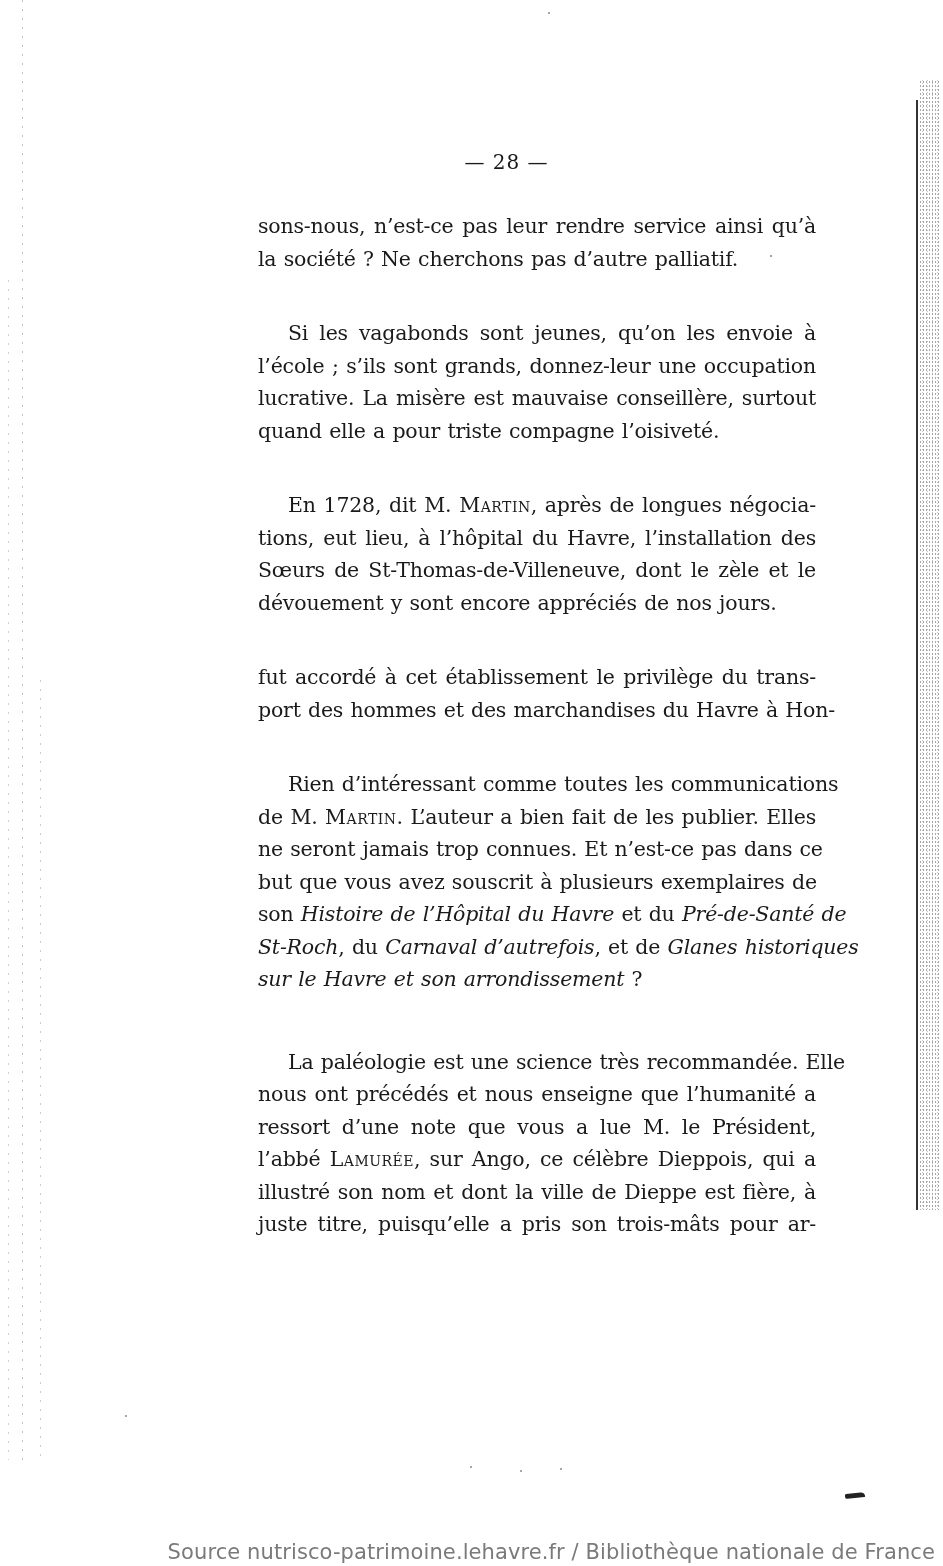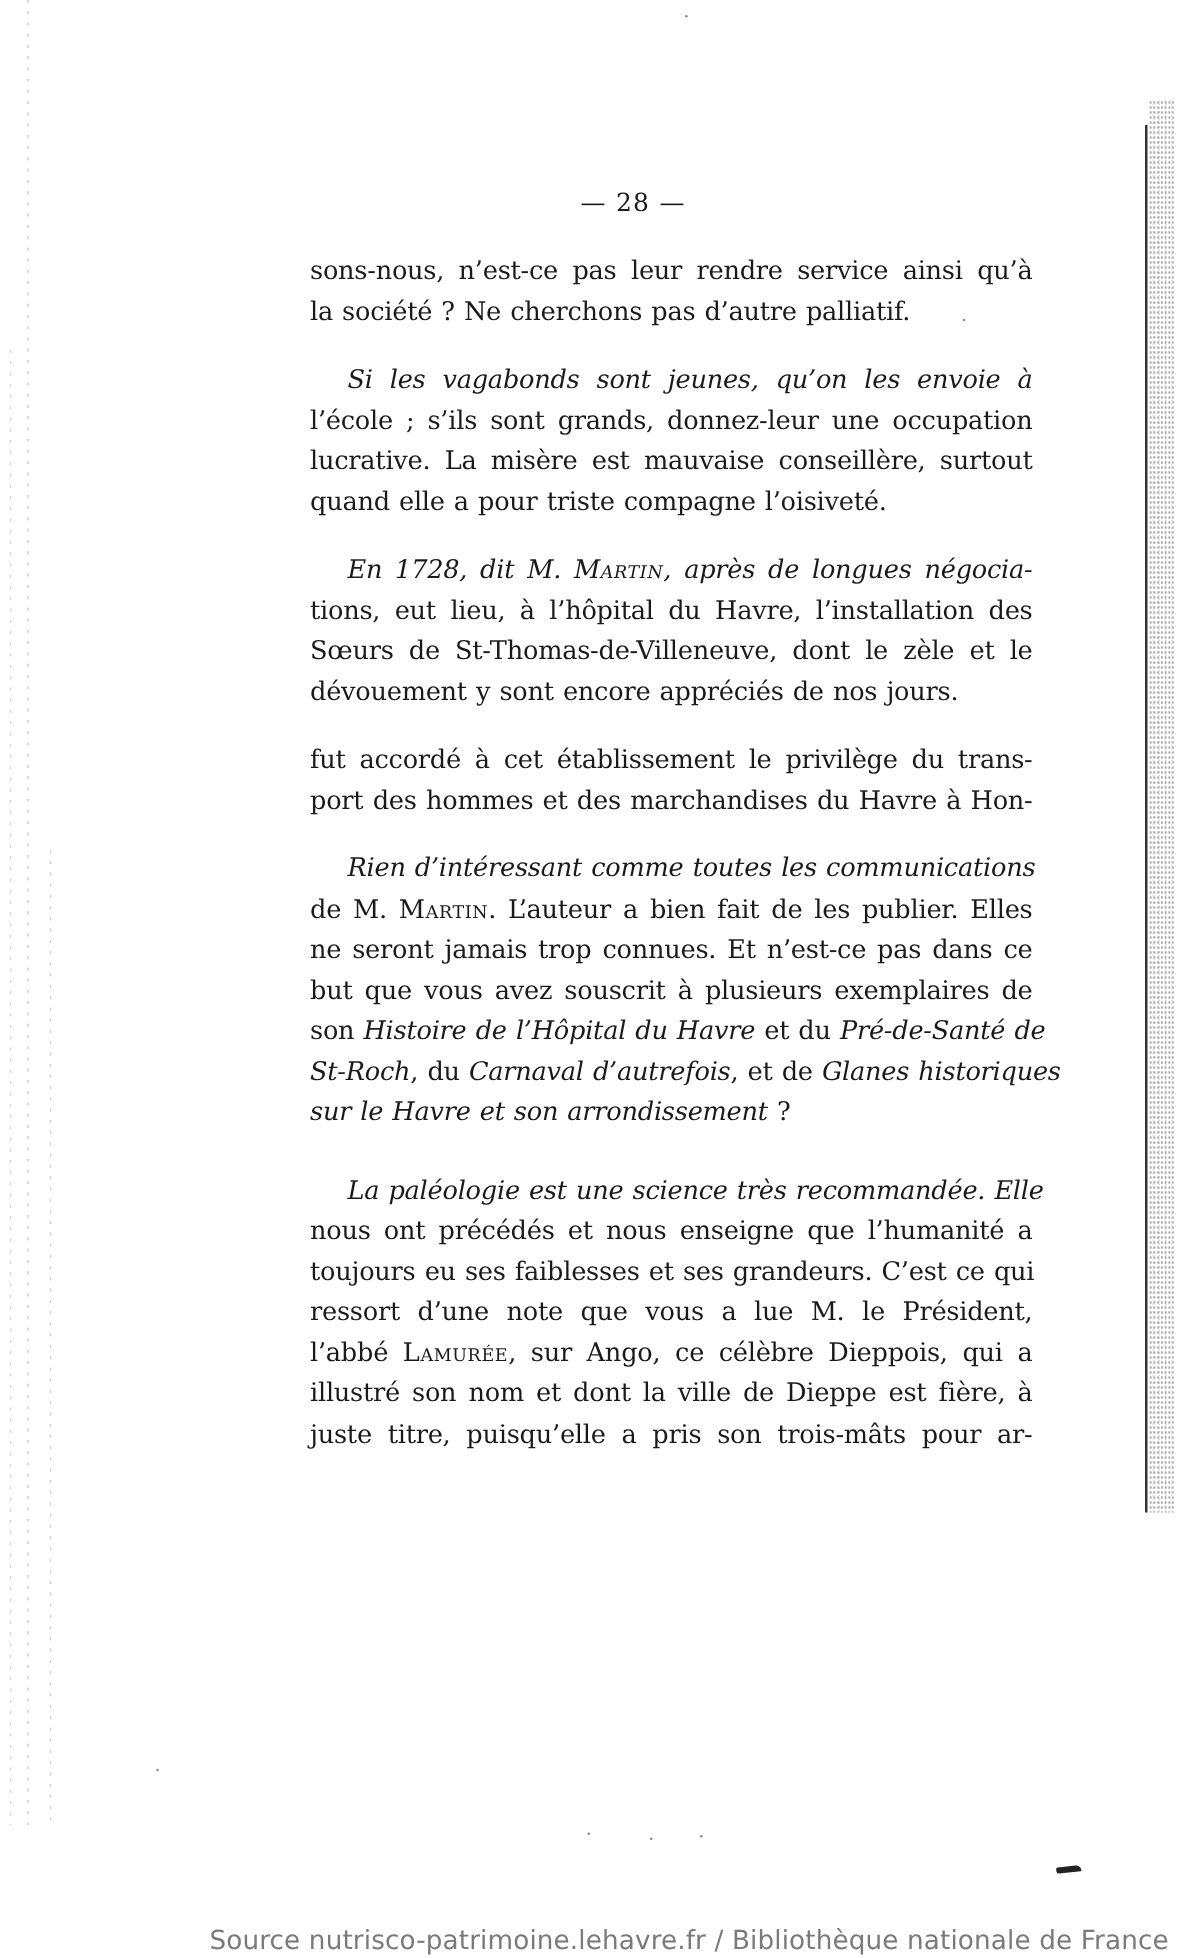--- a/index.html
+++ b/index.html
@@ -75,40 +75,39 @@
       padding-left: 70px;
       box-sizing: border-box;
     }
     .text-block {
       position: absolute;
       left: 248px;
       width: 578px;
       top: 200px;
     }
     .para {
-      margin: 0;
+      margin: 10px;
       font-size: 20.5px;
       line-height: 32.5px;
       text-align: justify;
       text-align-last: justify;
       letter-spacing: -0.2px;
       word-spacing: 1px;
     }
     .para .line {
       display: block;
       text-align: justify;
       text-align-last: justify;
       white-space: nowrap;
     }
     .para .line.last {
       text-align-last: left;
     }
     .para .line.indent {
       text-indent: 30px;
-      font-style: italic;
     }
     .gap { height: 22px; }
     .gap-lg { height: 30px; }
     .sc { font-variant: small-caps; letter-spacing: 0.5px; }
     .it { font-style: italic; }
     sup { font-size: 11px; vertical-align: super; line-height: 0; }
     .source {
       position: absolute;
       right: 8px;
       top: 1540px;
@@ -194,21 +193,20 @@
       <span class="line"><span>son </span><span class="it">Histoire de l’Hôpital du Havre</span><span> et du </span><span class="it">Pré-de-Santé de</span></span>
       <span class="line"><span class="it">St-Roch</span><span>, du </span><span class="it">Carnaval d’autrefois</span><span>, et de </span><span class="it">Glanes historiques</span></span>
       <span class="line last"><span class="it">sur le Havre et son arrondissement</span><span> ?</span></span>
     </p>
 
     <div class="gap-lg"></div>
 
     <p class="para">
       <span class="line indent">La paléologie est une science très recommandée. Elle</span>
       <span class="line">nous ont précédés et nous enseigne que l’humanité a</span>
-      <span class="line">toujours eu ses faiblesses et ses grandeurs. C’est ce qui</span>
       <span class="line">ressort d’une note que vous a lue M. le Président,</span>
       <span class="line"><span>l’abbé </span><span class="sc">Lamurée</span><span>, sur Ango, ce célèbre Dieppois, qui a</span></span>
       <span class="line">illustré son nom et dont la ville de Dieppe est fière, à</span>
       <span class="line">juste titre, puisqu’elle a pris son trois-mâts pour ar-</span>
     </p>
   </div>
 
   <div class="smudge"></div>
   <span class="dust" style="left:770px;top:255px;"></span>
   <span class="dust" style="left:548px;top:12px;"></span>

